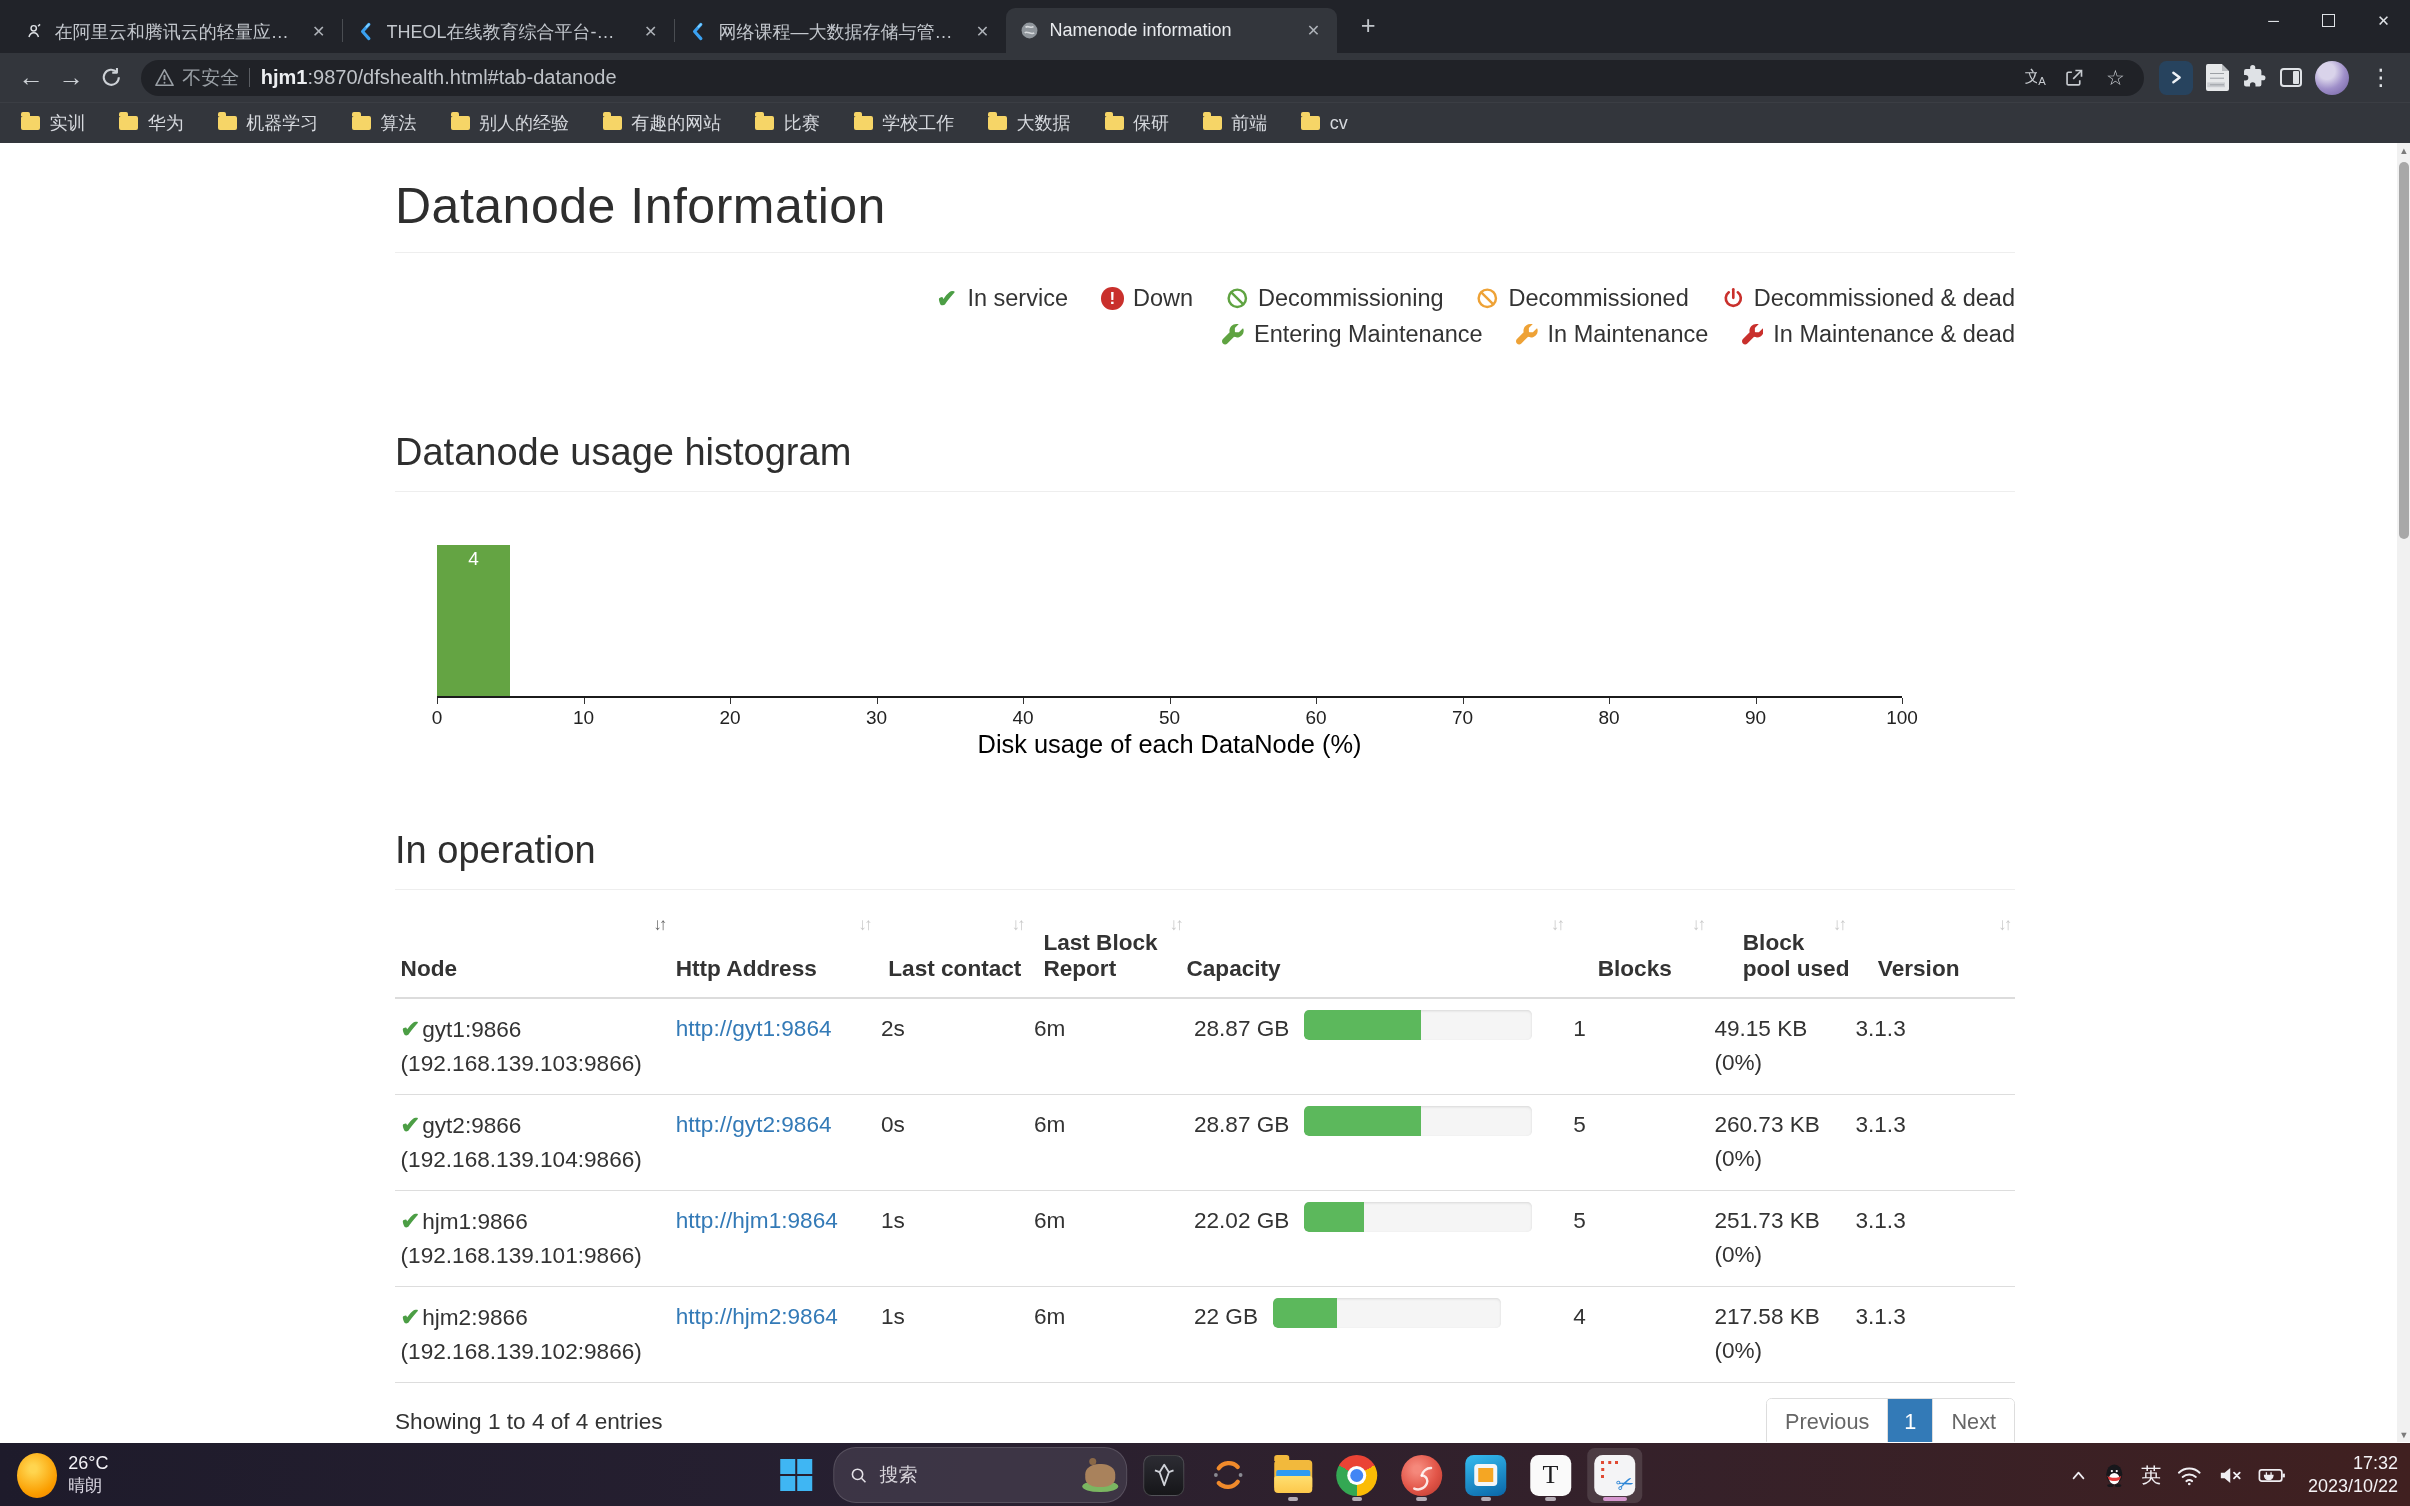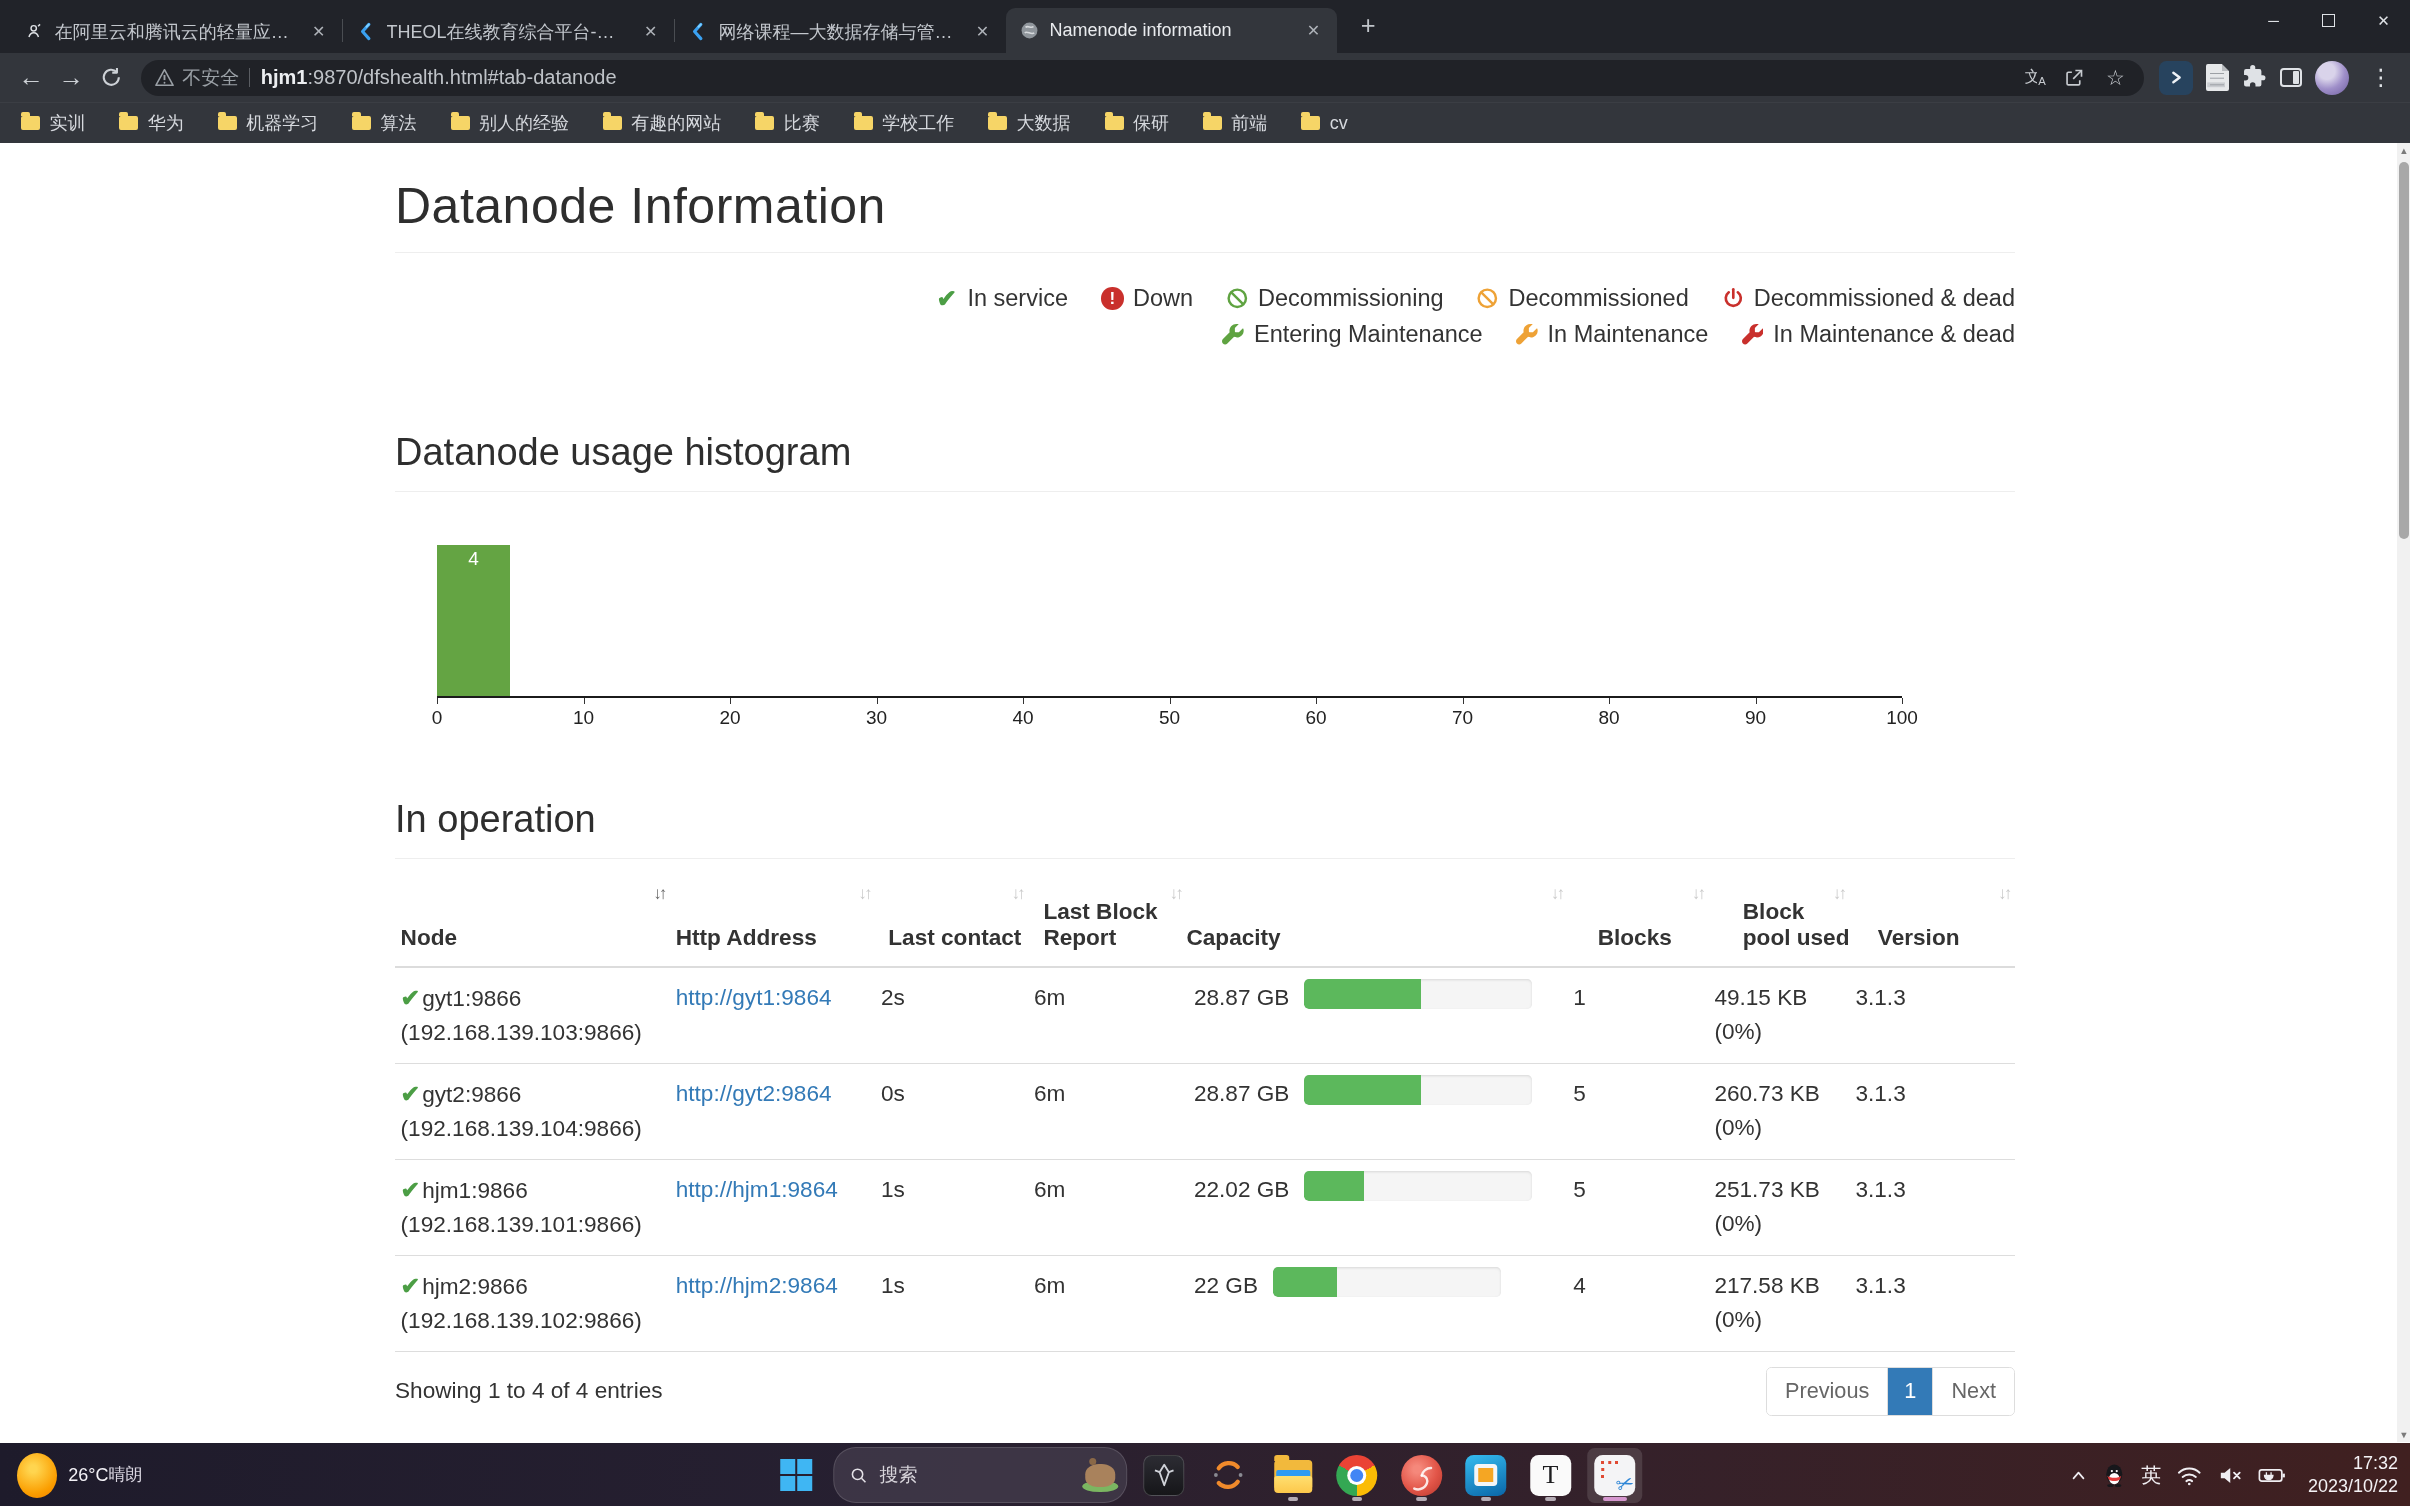--- a/index.html
+++ b/index.html
@@ -114,21 +114,21 @@
 
   
   .scrollbar { position:absolute; right:0; top:0; width:14px; height:1299px; background:#f1f1f1; }
   .sb-arrow { position:absolute; left:0; width:14px; height:15px; color:#7a7a7a; font-size:9.4px; text-align:center; line-height:15px; }
   .sb-thumb { position:absolute; left:1.9px; top:19px; width:10.4px; height:377px; background:#a8a8a8; border-radius:5.6px; }
 
   
   .taskbar { position:absolute; left:0; top:1443px; width:2411px; height:64px; background:linear-gradient(90deg,#1e1b2b 0%,#272031 38%,#35212a 68%,#402020 100%); display:flex; align-items:center; }
   .weather { position:absolute; left:17px; display:flex; align-items:center; gap:11.3px; }
   .sun { width:40px; height:45px; border-radius:50%; background:radial-gradient(circle at 40% 35%, #ffd54f 10%, #fb9e00 65%, #ef7d00); }
-  .weather-text { display:flex; flex-direction:row; color:#f3f1f6; font-size:18px; line-height:22.6px; }
+  .weather-text { display:flex; flex-direction:column; color:#f3f1f6; font-size:18px; line-height:22.6px; }
   .weather-cond { color:#d9d5e0; font-size:17px; }
   .tb-center { position:absolute; left:50%; transform:translateX(-50%); display:flex; align-items:center; gap:9.4px; height:64px; }
   .tb-item { position:relative; width:55px; height:55px; display:flex; align-items:center; justify-content:center; border-radius:7.5px; }
   .tb-item.active-app { background:rgba(255,255,255,.12); }
   .run-dot { position:absolute; bottom:1.9px; left:50%; transform:translateX(-50%); width:10.4px; height:3.8px; border-radius:1.9px; background:#b4abb4; }
   .run-dot.wide { width:24.5px; background:#d596ce; }
   .start-grid { display:grid; grid-template-columns:15px 15px; grid-template-rows:15px 15px; gap:1.9px; }
   .start-grid span { background:#3fb6f3; }
   .search-pill { display:flex; align-items:center; width:294px; height:56px; border-radius:22.6px; background:rgba(68,60,76,.75); border:0.9px solid rgba(255,255,255,.14); padding:0 5.6px 0 15px; gap:11.3px; color:#d7d4da; font-size:19px; }
   .search-pill .grow { flex:1; }
@@ -421,20 +421,21 @@
             <span class="tick" style="left: 60%;">60</span>
             <span class="tickmark" style="left: 70%;"></span>
             <span class="tick" style="left: 70%;">70</span>
             <span class="tickmark" style="left: 80%;"></span>
             <span class="tick" style="left: 80%;">80</span>
             <span class="tickmark" style="left: 90%;"></span>
             <span class="tick" style="left: 90%;">90</span>
             <span class="tickmark" style="left: 100%;"></span>
             <span class="tick" style="left: 100%;">100</span>
           </div>
+        <div class="axis-caption">Disk usage of each DataNode (%)</div>
       </div>
 
       <h2 class="section-title op-h2">In operation</h2>
       <hr class="rule">
 
 
       <table class="datanodes">
         <thead>
           <tr>
             <th class="c-node"><span class="sort-ic sorted">↓↑</span><span>Node</span></th>

